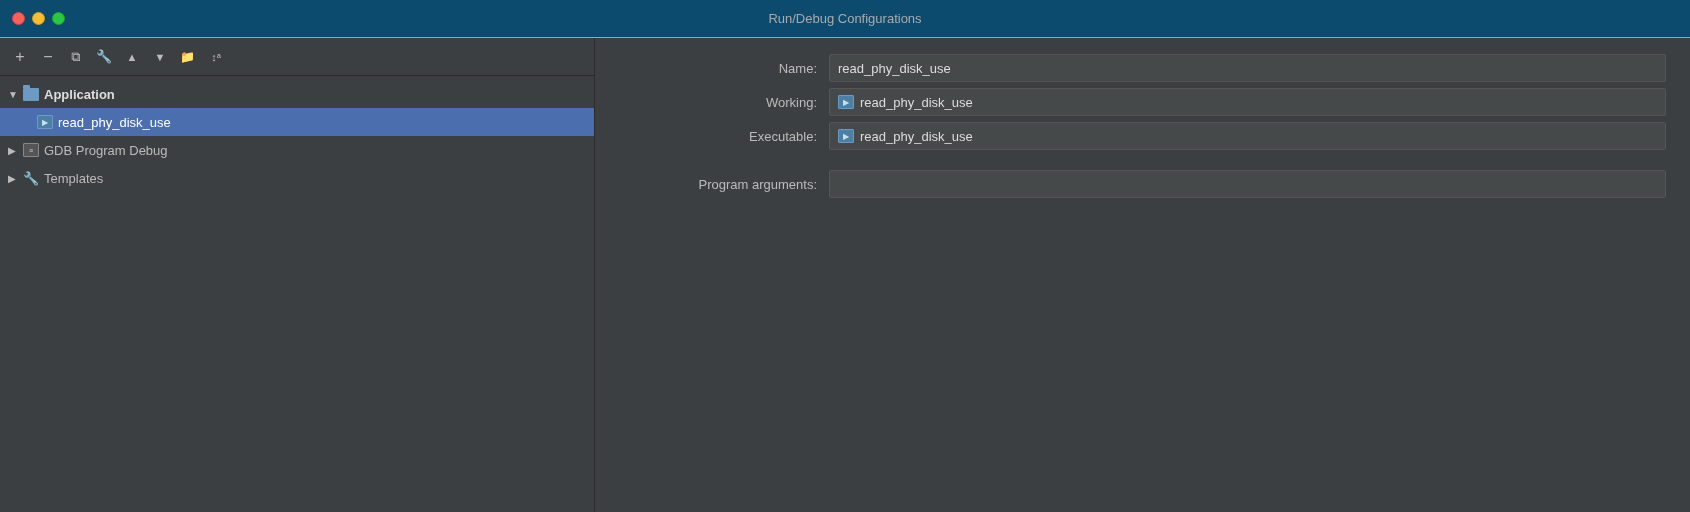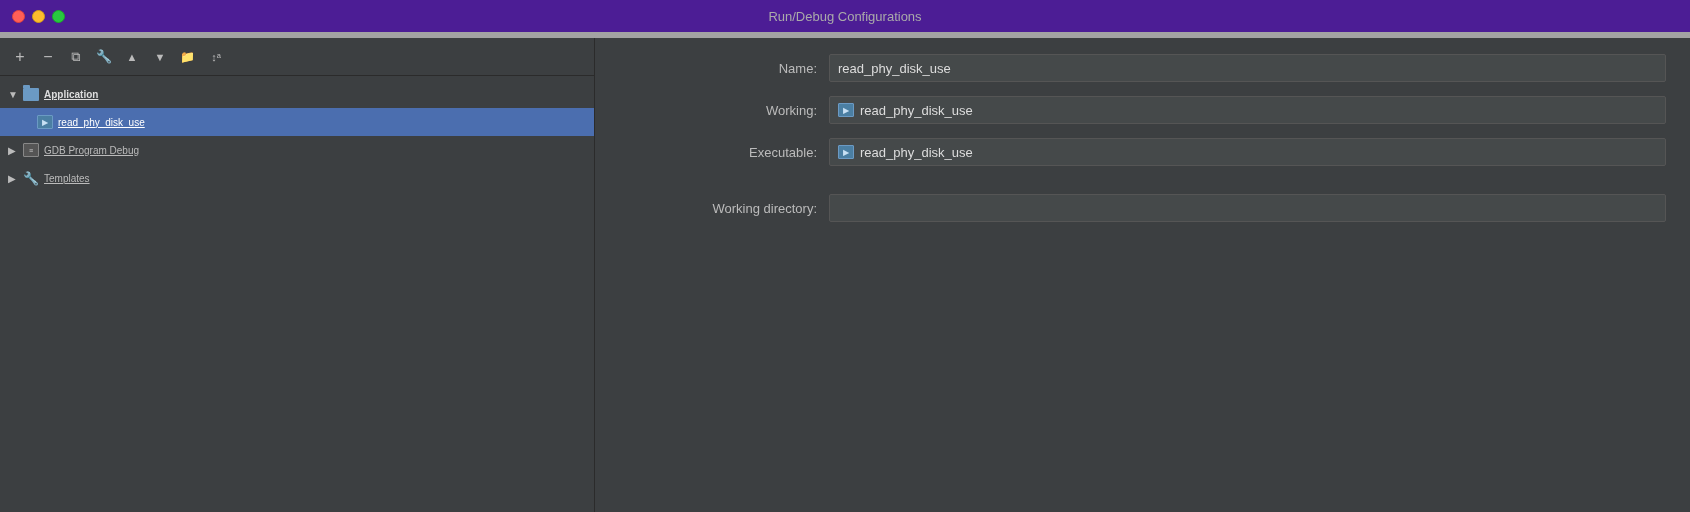--- a/index.html
+++ b/index.html
@@ -11,22 +11,22 @@
       font-family: -apple-system, 'Helvetica Neue', Arial, sans-serif;
       font-size: 13px;
       color: #bbbbbb;
       overflow: hidden;
     }
 
     
     .title-bar {
       width: 100%;
       height: 38px;
-      background: #4c1d95;
-      border-bottom: 6px solid #a3a3a3;
+      background: #0c4a6e;
+      border-bottom: 1px solid #a3a3a3;
       display: flex;
       align-items: center;
       justify-content: center;
       position: relative;
     }
 
     .title-bar-buttons {
       position: absolute;
       left: 12px;
       display: flex;
@@ -172,40 +172,39 @@
       color: #ccc;
     }
 
     
     .wrench-icon {
       font-size: 13px;
       color: #aaaaaa;
     }
 
     .tree-item .label {
-      font-size: 10px;
+      font-size: 13px;
       font-weight: normal;
-      text-decoration: underline;
     }
     .tree-item.parent > .label { font-weight: bold; color: #dddddd; }
     .tree-item.selected .label { color: #ffffff; font-weight: normal; }
 
     .indent-1 { padding-left: 22px; }
 
     
     .right-panel {
       flex: 1;
       background: #3c3f41;
       padding: 16px 24px;
     }
 
     .form-row {
       display: flex;
       align-items: center;
-      margin-bottom: 14px;
+      margin-bottom: 6px;
     }
 
     .form-label {
       width: 210px;
       text-align: right;
       padding-right: 12px;
       color: #bbbbbb;
       font-size: 13px;
       flex-shrink: 0;
     }
@@ -358,22 +357,22 @@
     <div class="form-row">
       <span class="form-label">Executable:</span>
       <div class="dropdown-with-icon">
         <div class="dropdown-icon">▶</div>
         <span class="dropdown-text">read_phy_disk_use</span>
       </div>
     </div>
 
     <div class="form-spacer"></div>
 
-
     <div class="form-row">
-      <span class="form-label">Working directory:</span>
+      <span class="form-label">Program arguments:</span>
       <input class="form-input" type="text" value="" style="">
     </div>
 
 
+
   </div>
 
 </div>
 
 </body></html>

